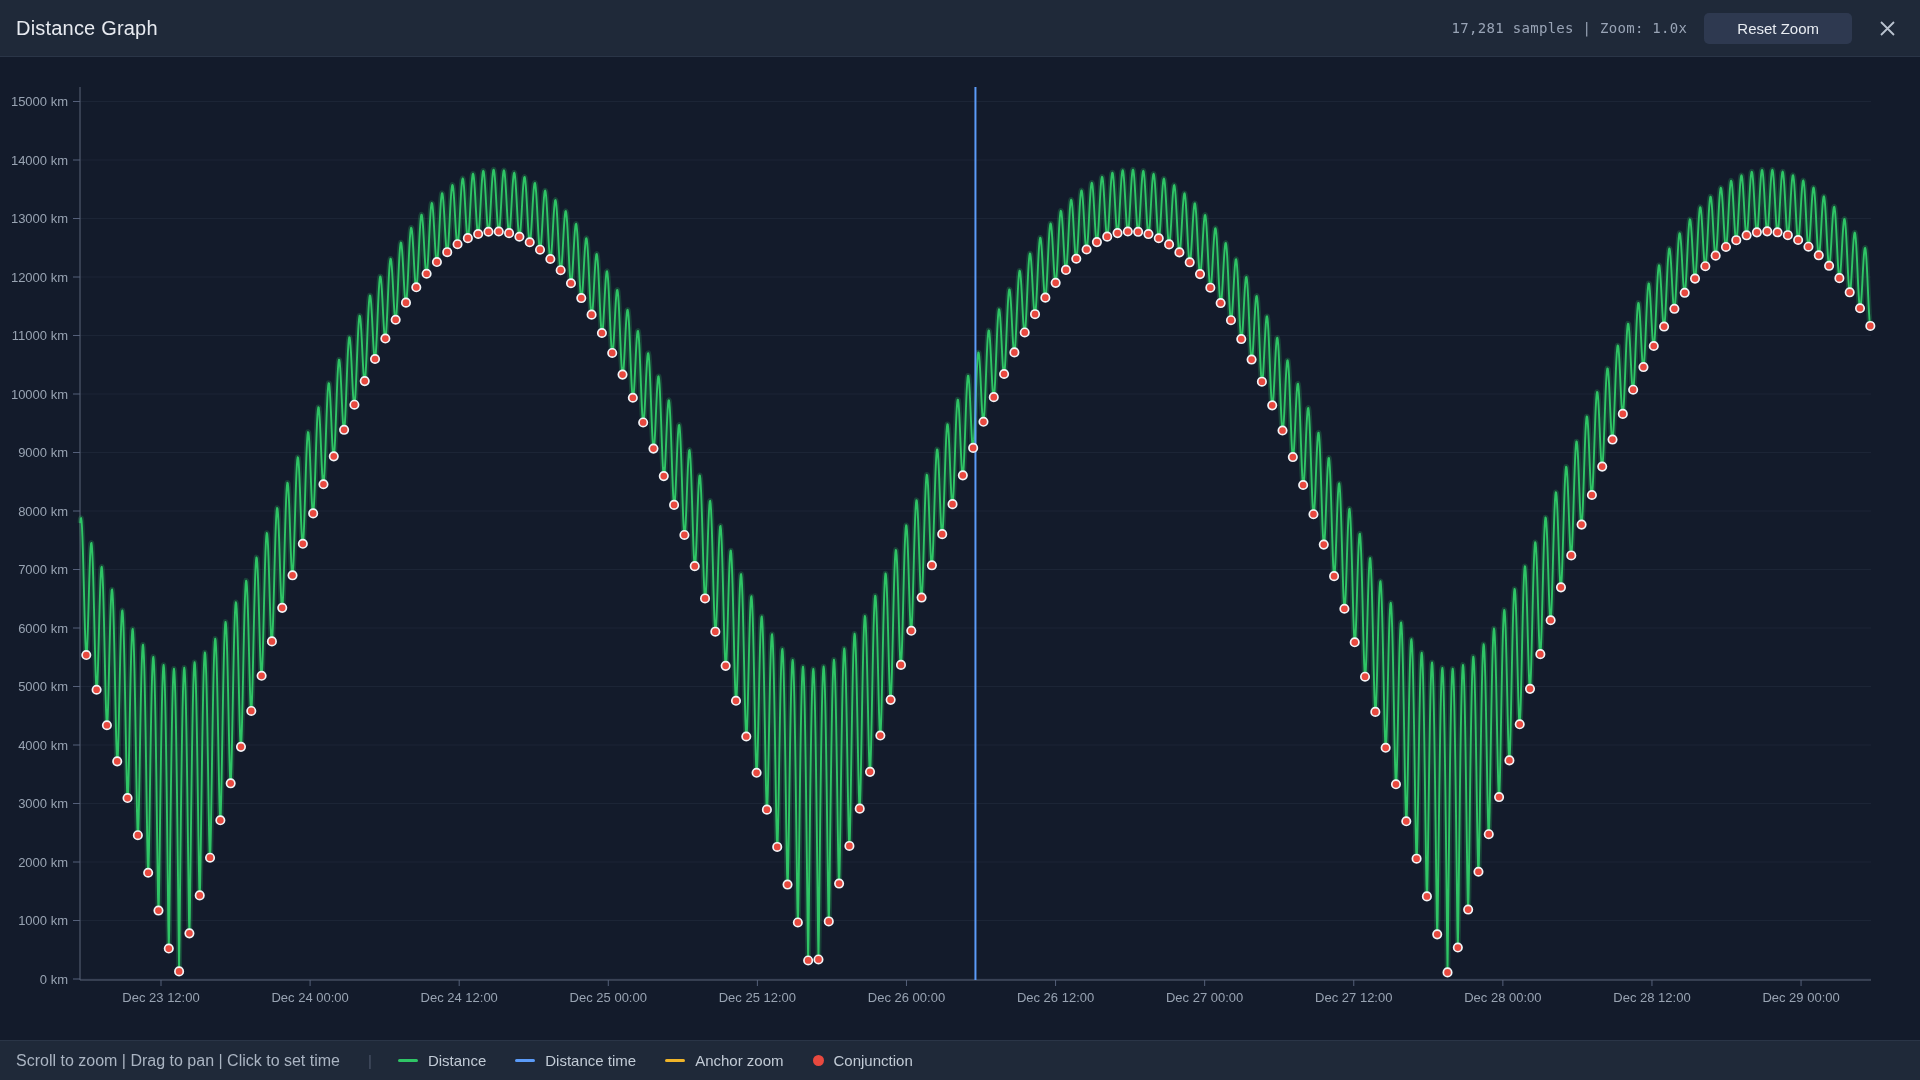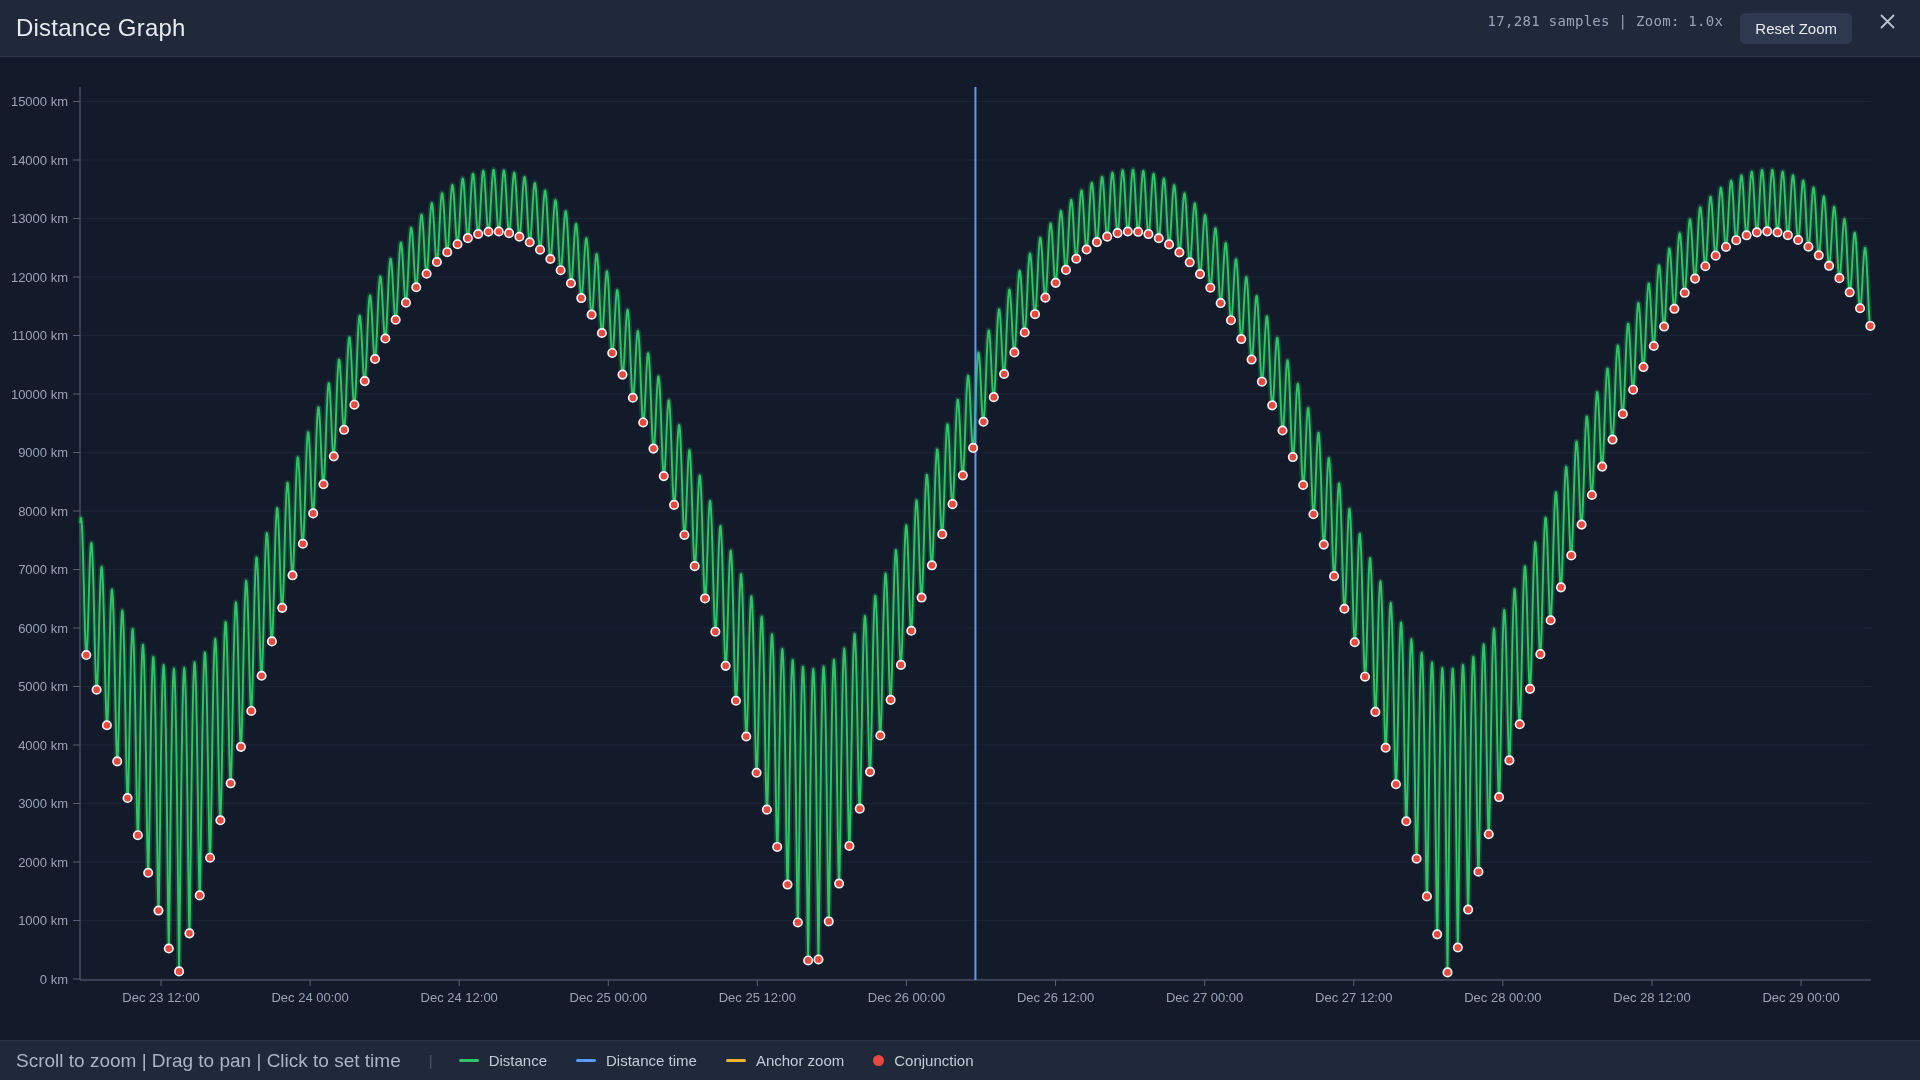--- a/index.html
+++ b/index.html
@@ -4,41 +4,41 @@
 <style>
   html,body{margin:0;padding:0;background:#131b2b;}
   body{width:1920px;height:1080px;overflow:hidden;position:relative;
        font-family:"Liberation Sans",sans-serif;-webkit-font-smoothing:antialiased;}
 
   
   .topbar{position:absolute;left:0;top:0;width:1920px;height:57px;
           background:#1f2939;border-bottom:1px solid #2a3547;
           display:flex;align-items:center;justify-content:space-between;
           box-sizing:border-box;padding:0 24px 0 16px;z-index:5;}
-  .title{font-size:24px;font-weight:500;color:#e7eaf0;letter-spacing:.2px;}
-  .topbar-right{display:flex;align-items:flex-start;}
+  .title{font-size:20px;font-weight:500;color:#e7eaf0;letter-spacing:.2px;}
+  .topbar-right{display:flex;align-items:center;}
   .stats{font-family:"DejaVu Sans Mono",monospace;font-size:14px;color:#99a4b6;
          margin-right:17px;letter-spacing:.3px;}
   .reset-btn{background:#2e3950;color:#e8ecf2;border:none;border-radius:5px;
-             height:31px;padding:0 15px;font-size:15px;font-family:"Liberation Sans",sans-serif;
+             height:31px;padding:0 33px;font-size:15px;font-family:"Liberation Sans",sans-serif;
              cursor:pointer;margin-right:26px;}
   .close-x{width:18px;height:18px;display:flex;align-items:center;justify-content:center;
            cursor:pointer;color:#b9c2cf;}
 
   
   .chart-wrap{position:absolute;left:0;top:57px;width:1920px;height:983px;}
   svg text{font-family:"Liberation Sans",sans-serif;}
   .ylab{fill:#98a3b2;font-size:13px;}
   .xlab{fill:#98a3b2;font-size:13px;}
 
   
   .bottombar{position:absolute;left:0;bottom:0;width:1920px;height:40px;
              background:#1f2939;border-top:1px solid #2a3547;
              display:flex;align-items:center;box-sizing:border-box;padding:0 16px;z-index:5;}
-  .hint{font-size:19px;color:#aab4c2;margin-right:28px;white-space:pre;}
+  .hint{font-size:16px;color:#aab4c2;margin-right:28px;white-space:pre;}
   .legend-sep{color:#4a5568;font-size:15px;margin-right:26px;}
   .legend{display:flex;align-items:center;}
   .legend-item{display:flex;align-items:center;margin-right:29px;}
   .legend-line{width:20px;height:3px;border-radius:2px;margin-right:10px;}
   .legend-dot{width:11px;height:11px;border-radius:50%;margin-right:10px;}
   .legend-label{font-size:15px;color:#c2cbd6;text-align:right;}
 </style>
 </head>
 <body>
 

